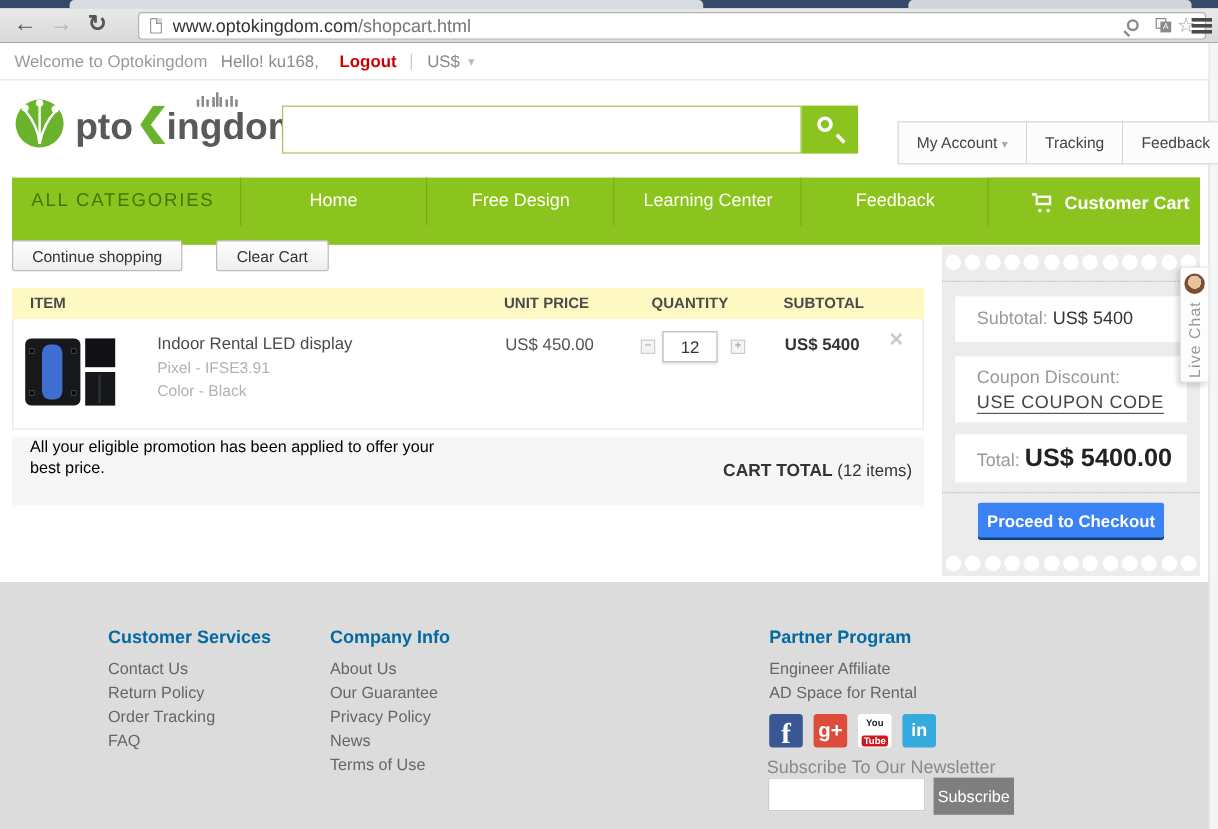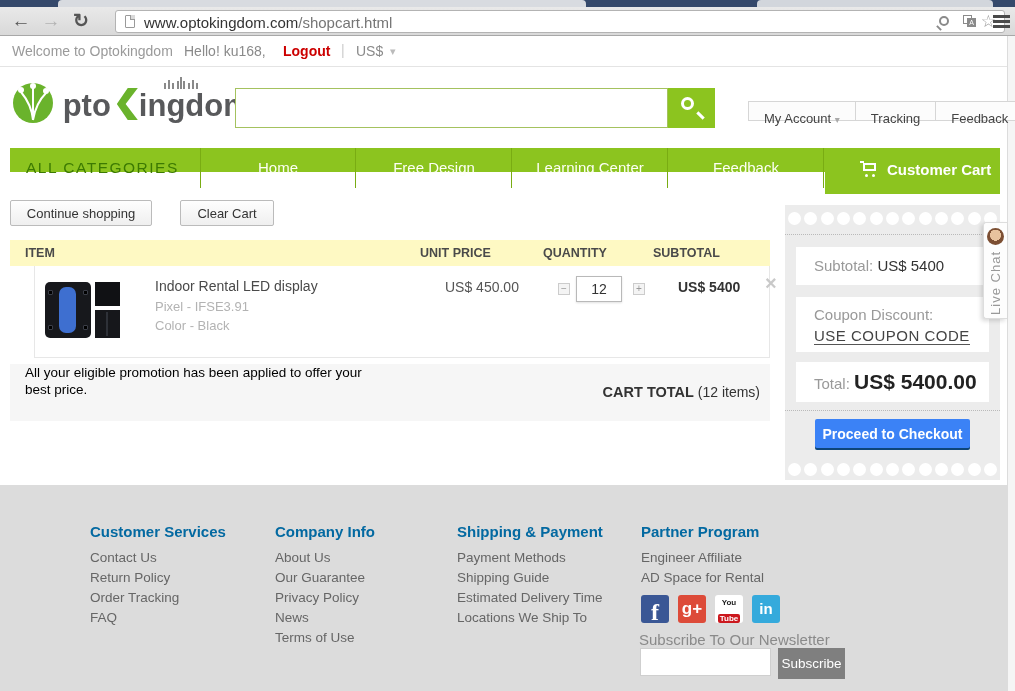--- a/index.html
+++ b/index.html
@@ -63,27 +63,27 @@
   .searchinput { position:absolute; left:0; top:0; width:433px; height:40px; border:1px solid #a4c25e;
                  outline:none; font-size:15px; padding:0 10px; color:#333; }
   .searchbtn { position:absolute; left:433px; top:0; width:47px; height:40px; background:#8cc41f;
                border:none; cursor:pointer; }
   .searchbtn .lens { position:absolute; left:13px; top:9px; width:13px; height:13px;
                      border:3px solid #fff; border-radius:50%; }
   .searchbtn .tail { position:absolute; left:28px; top:26px; width:9px; height:3px; background:#fff;
                      transform:rotate(45deg); }
 
   .acctgroup { position:absolute; left:748px; top:101px; display:flex; }
-  .acctbtn { height:20px; line-height:34px; padding:0 15px; background:#fcfcfc; border:1px solid #d6d6d6;
+  .acctbtn { height:36px; line-height:34px; padding:0 15px; background:#fcfcfc; border:1px solid #d6d6d6;
              border-left:none; font-size:13px; color:#444; cursor:pointer; white-space:nowrap; }
   .acctbtn:first-child { border-left:1px solid #d6d6d6; }
   .acctbtn .dd { color:#aaa; font-size:10px; }
 
   
-  .mainnav { position:absolute; left:10px; top:148px; width:990px; height:24px; background:#8cc41f; }
+  .mainnav { position:absolute; left:10px; top:148px; width:990px; height:56px; background:#8cc41f; }
   .allcats { position:absolute; left:0; top:0; width:191px; height:40px; line-height:40px;
              padding-left:16px; color:#3c7a02; font-size:15.5px; letter-spacing:1.5px;
              border-right:1px solid #79ac13; cursor:pointer; }
   .navitem { position:absolute; top:0; width:155px; height:40px; line-height:40px; text-align:center;
              color:#fdfff5; font-size:15px; border-right:1px solid #79ac13; cursor:pointer; }
   .cartblock { position:absolute; left:815px; top:0; width:175px; height:46px; background:#8cc41f;
                cursor:pointer; }
   .carticon { position:absolute; left:36px; top:13px; width:18px; height:15px; }
   .carticon .basket { position:absolute; left:2px; top:2px; width:13px; height:8px; border:2px solid #fff; }
   .carticon .wheel { position:absolute; bottom:-1px; width:3px; height:3px; background:#fff; border-radius:50%; }
@@ -96,21 +96,21 @@
           border:1px solid #bbb; border-radius:2px; font-size:13px; color:#333; cursor:pointer;
           font-family:"Liberation Sans",sans-serif; }
   .btn-continue { left:10px; top:200px; width:142px; }
   .btn-clear { left:180px; top:200px; width:94px; }
 
   .carttable { position:absolute; left:10px; top:240px; width:760px; }
   .thead { position:relative; height:26px; background:#fef9c3; }
   .thead span { position:absolute; top:6px; font-size:12.5px; font-weight:bold; color:#4a4a4a; }
   .th-item { left:15px; } .th-price { left:410px; } .th-qty { left:533px; } .th-sub { left:643px; }
 
-  .itemrow { position:relative; height:92px; background:#fff; border:1px solid #e7e7e7; border-top:none;margin-left:24px; }
+  .itemrow { position:relative; height:92px; background:#fff; border:1px solid #e7e7e7; border-top:none; }
   .prodimg { position:absolute; left:6px; top:6px; width:84px; height:78px; background:#fff; }
   .module { position:absolute; left:4px; top:10px; width:46px; height:56px; background:#17181c; border-radius:5px; }
   .module .blue { position:absolute; left:14px; top:5px; width:17px; height:46px; background:#3e6fd0; border-radius:7px; }
   .module .c { position:absolute; width:5px; height:5px; background:#000; border:1px solid #3a3d46; border-radius:1px; }
   .module .c1 { left:3px; top:8px; } .module .c2 { right:3px; top:8px; }
   .module .c3 { left:3px; bottom:8px; } .module .c4 { right:3px; bottom:8px; }
   .panelA { position:absolute; left:54px; top:10px; width:25px; height:24px; background:#101114; }
   .panelB { position:absolute; left:54px; top:38px; width:25px; height:28px; background:#16171b; }
   .panelB:before { content:""; position:absolute; left:11px; top:2px; width:2px; height:24px; background:#2e3138; }
 
@@ -375,27 +375,20 @@
     <a>FAQ</a>
   </div>
   <div class="fcol fc2">
     <h4>Company Info</h4>
     <a>About Us</a>
     <a>Our Guarantee</a>
     <a>Privacy Policy</a>
     <a>News</a>
     <a>Terms of Use</a>
   </div>
-  <div class="fcol fc3">
-    <h4>Shipping &amp; Payment</h4>
-    <a>Payment Methods</a>
-    <a>Shipping Guide</a>
-    <a>Estimated Delivery Time</a>
-    <a>Locations We Ship To</a>
-  </div>
   <div class="fcol fc4">
     <h4>Partner Program</h4>
     <a>Engineer Affiliate</a>
     <a>AD Space for Rental</a>
   </div>
   <div class="social">
     <div class="sicon si-fb">f</div>
     <div class="sicon si-gp">g+</div>
     <div class="sicon si-yt">
       <span class="you">You</span>

